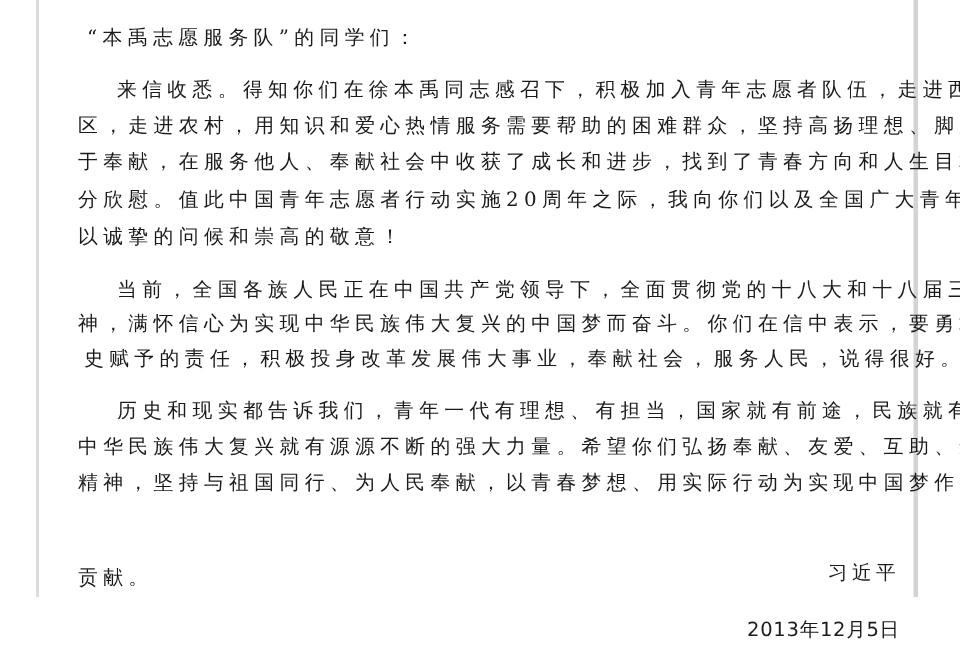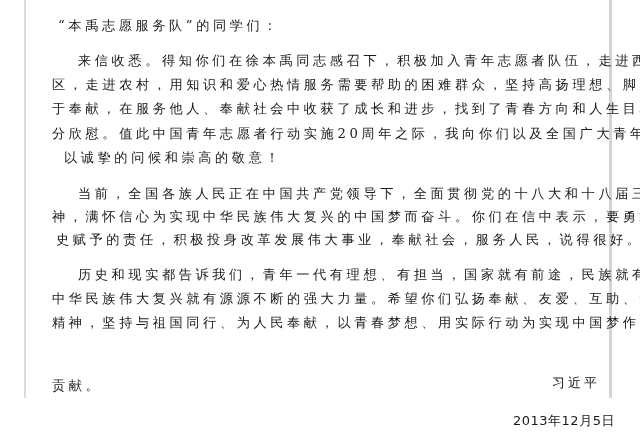--- a/index.html
+++ b/index.html
@@ -30,31 +30,31 @@
 <body>
 
 <div class="page">
   <div class="line" style="left:32px; top:18px;">“本禹志愿服务队”的同学们：</div>
 
   <div>
     <div class="line" style="left:52px; top:53px;">来信收悉。得知你们在徐本禹同志感召下，积极加入青年志愿者队伍，走进西部，走进社</div>
     <div class="line" style="left:26px; top:77px;">区，走进农村，用知识和爱心热情服务需要帮助的困难群众，坚持高扬理想、脚踏实地、甘</div>
     <div class="line" style="left:26px; top:101px;">于奉献，在服务他人、奉献社会中收获了成长和进步，找到了青春方向和人生目标，感到十</div>
     <div class="line" style="left:26px; top:126px;">分欣慰。值此中国青年志愿者行动实施20周年之际，我向你们以及全国广大青年志愿者，致</div>
-    <div class="line" style="left:38px; top:150px;font-family:Liberation Serif, serif;">以诚挚的问候和崇高的敬意！</div>
+    <div class="line" style="left:26px; top:150px;font-family:Liberation Serif, serif;">以诚挚的问候和崇高的敬意！</div>
   </div>
 
   <div>
     <div class="line" style="left:52px; top:186px;">当前，全国各族人民正在中国共产党领导下，全面贯彻党的十八大和十八届三中全会精</div>
     <div class="line" style="left:26px; top:209px;">神，满怀信心为实现中华民族伟大复兴的中国梦而奋斗。你们在信中表示，要勇敢肩负起历</div>
     <div class="line" style="left:30px; top:232px;">史赋予的责任，积极投身改革发展伟大事业，奉献社会，服务人民，说得很好。</div>
   </div>
 
   <div>
     <div class="line" style="left:52px; top:267px;">历史和现实都告诉我们，青年一代有理想、有担当，国家就有前途，民族就有希望，实现</div>
     <div class="line" style="left:26px; top:291px;">中华民族伟大复兴就有源源不断的强大力量。希望你们弘扬奉献、友爱、互助、进步的志愿</div>
     <div class="line" style="left:26px; top:315px;">精神，坚持与祖国同行、为人民奉献，以青春梦想、用实际行动为实现中国梦作出新的更大</div>
     <div class="line" style="left:26px; top:338px;margin-top:40px;">贡献。</div>
   </div>
 
   <div class="sig" style="left:526px; top:375px;">习近平</div>
-  <div class="date" style="left:487px; top:413px;">2013年12月5日</div>
+  <div class="date" style="left:472px; top:413px;">2013年12月5日</div>
 </div>
 
 </body></html>

